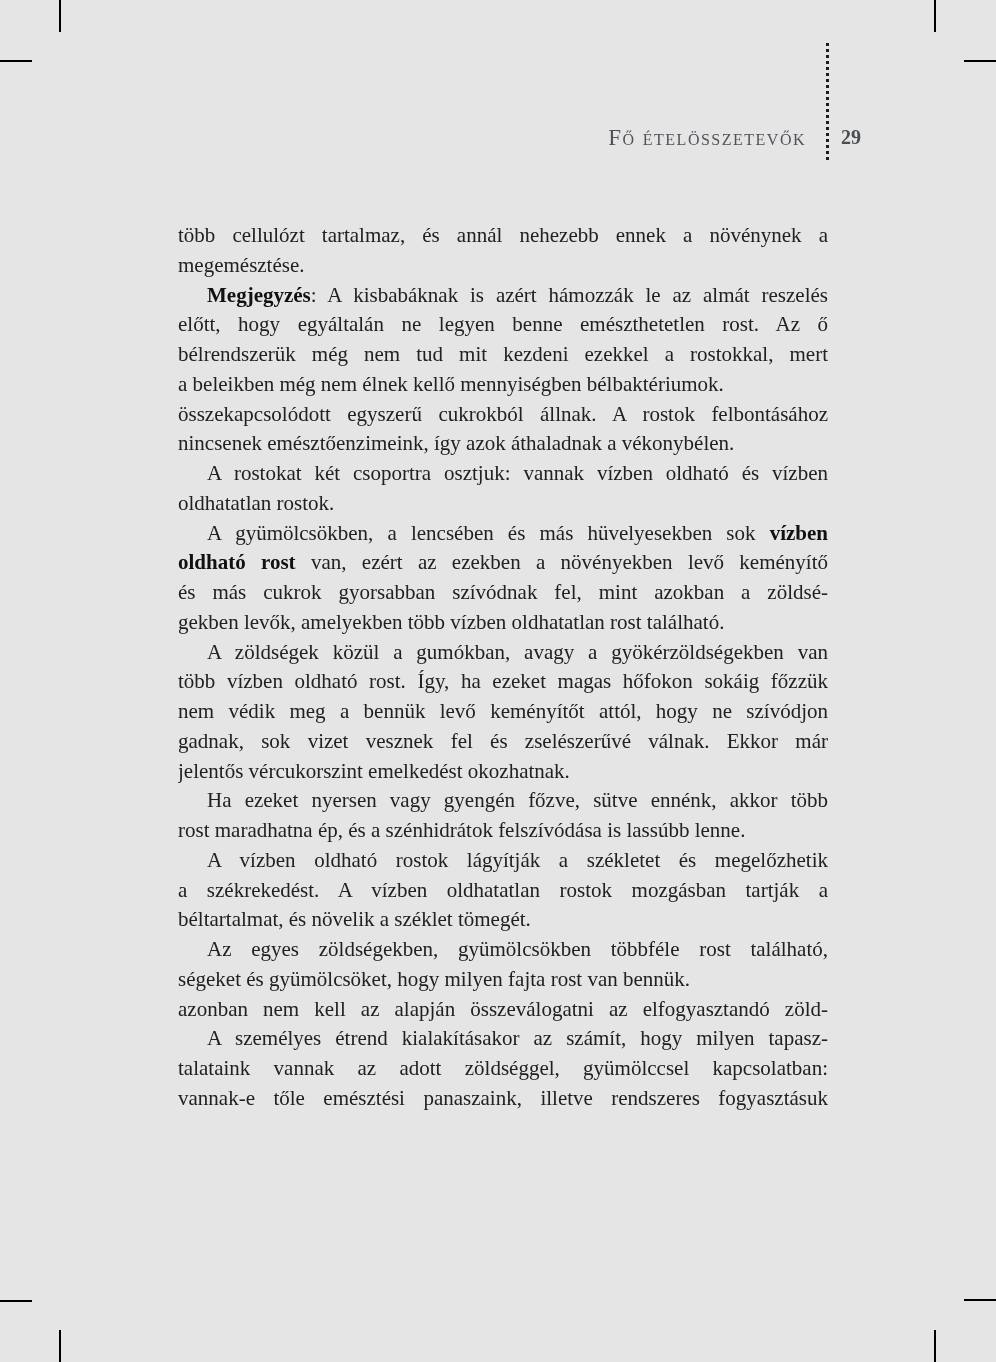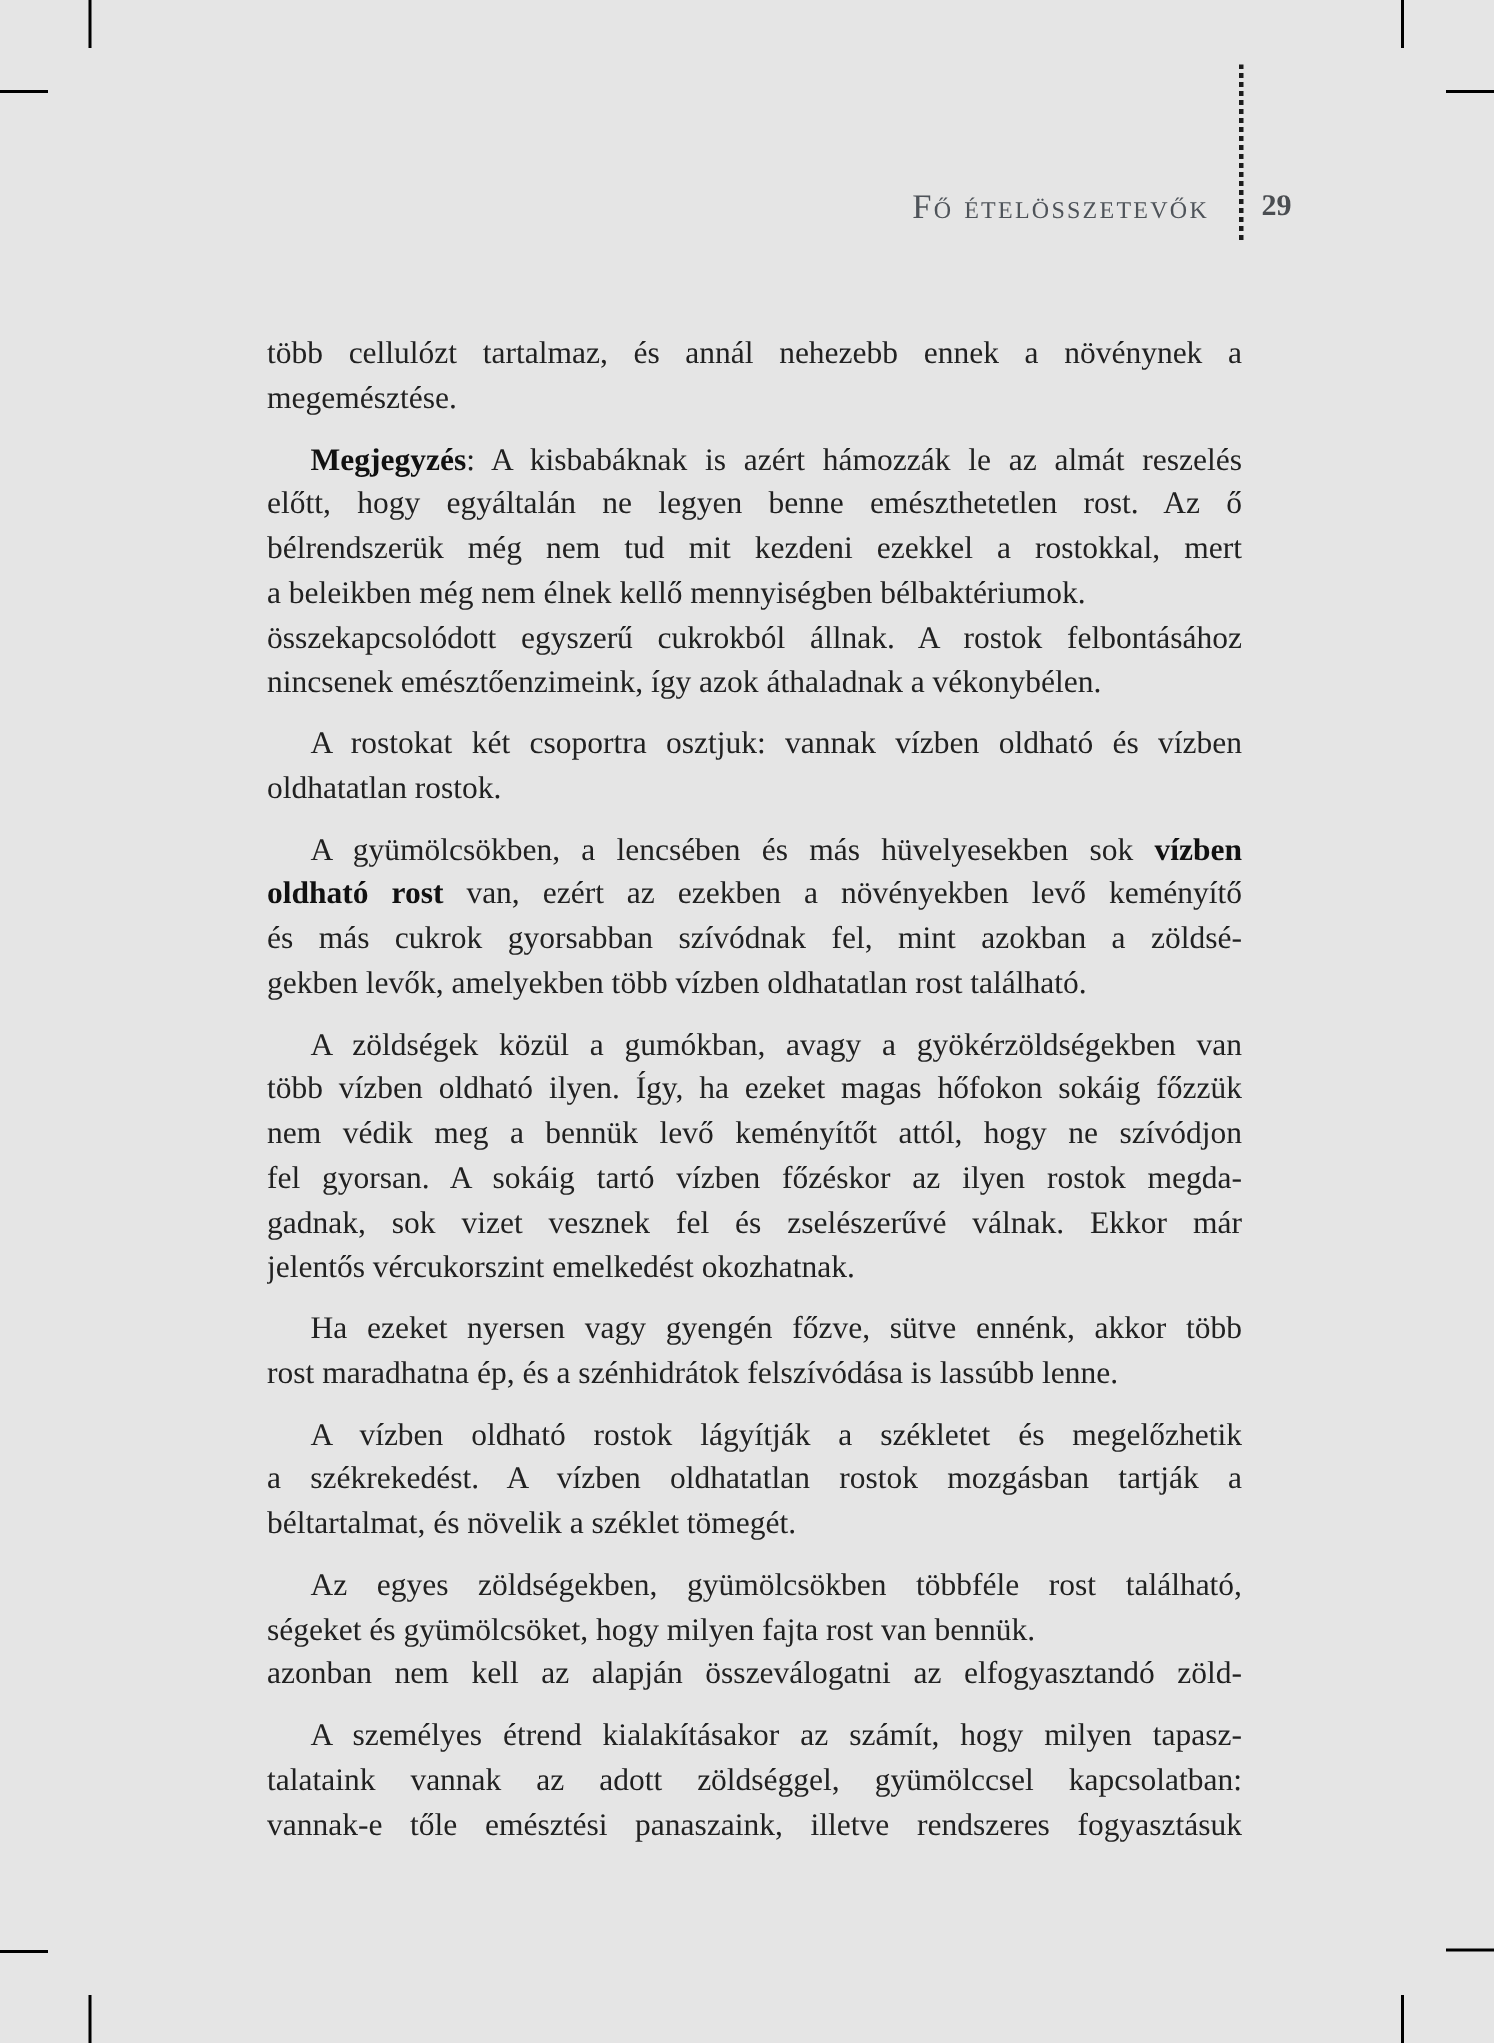--- a/index.html
+++ b/index.html
@@ -67,21 +67,21 @@
     height: 29.75px;
     line-height: 29.75px;
     overflow: hidden;
     text-align: left;
     white-space: normal;
   }
   .body-text .line.just {
     text-align: justify;
     text-align-last: justify;
   }
-  .body-text .line.indent { text-indent: 29px; margin-top: 11px; }
+  .body-text .line.indent { text-indent: 29px; }
   .body-text b { font-weight: 700; color: #111; }
 </style>
 </head>
 <body>
 
 <div class="page">
 
   <div class="crop tl-v"></div>
   <div class="crop tl-h"></div>
   <div class="crop tr-v"></div>
@@ -104,23 +104,22 @@
       <div class="line">a beleikben még nem élnek kellő mennyiségben bélbaktériumok.</div>
       <div class="line just">összekapcsolódott egyszerű cukrokból állnak. A rostok felbontásához</div>
       <div class="line">nincsenek emésztőenzimeink, így azok áthaladnak a vékonybélen.</div>
       <div class="line just indent">A rostokat két csoportra osztjuk: vannak vízben oldható és vízben</div>
       <div class="line">oldhatatlan rostok.</div>
       <div class="line just indent">A gyümölcsökben, a lencsében és más hüvelyesekben sok <b>vízben</b></div>
       <div class="line just"><b>oldható rost</b> van, ezért az ezekben a növényekben levő keményítő</div>
       <div class="line just">és más cukrok gyorsabban szívódnak fel, mint azokban a zöldsé-</div>
       <div class="line">gekben levők, amelyekben több vízben oldhatatlan rost található.</div>
       <div class="line just indent">A zöldségek közül a gumókban, avagy a gyökérzöldségekben van</div>
-      <div class="line just">több vízben oldható ilyen. Így, ha ezeket magas hőfokon sokáig főzzük</div>
+      <div class="line just">több vízben oldható rost. Így, ha ezeket magas hőfokon sokáig főzzük</div>
       <div class="line just">nem védik meg a bennük levő keményítőt attól, hogy ne szívódjon</div>
-      <div class="line just">fel gyorsan. A sokáig tartó vízben főzéskor az ilyen rostok megda-</div>
       <div class="line just">gadnak, sok vizet vesznek fel és zselészerűvé válnak. Ekkor már</div>
       <div class="line">jelentős vércukorszint emelkedést okozhatnak.</div>
       <div class="line just indent">Ha ezeket nyersen vagy gyengén főzve, sütve ennénk, akkor több</div>
       <div class="line">rost maradhatna ép, és a szénhidrátok felszívódása is lassúbb lenne.</div>
       <div class="line just indent">A vízben oldható rostok lágyítják a székletet és megelőzhetik</div>
       <div class="line just">a székrekedést. A vízben oldhatatlan rostok mozgásban tartják a</div>
       <div class="line">béltartalmat, és növelik a széklet tömegét.</div>
       <div class="line just indent">Az egyes zöldségekben, gyümölcsökben többféle rost található,</div>
       <div class="line">ségeket és gyümölcsöket, hogy milyen fajta rost van bennük.</div>
       <div class="line just">azonban nem kell az alapján összeválogatni az elfogyasztandó zöld-</div>

